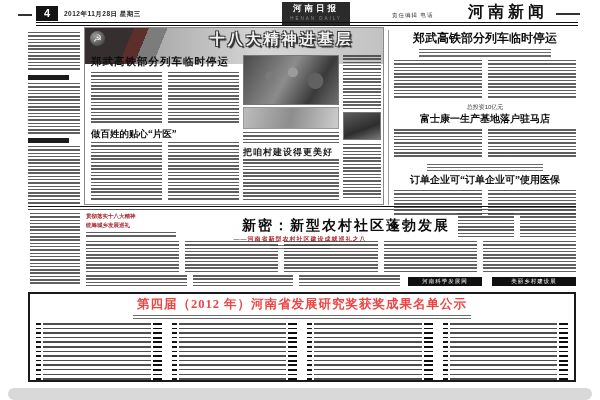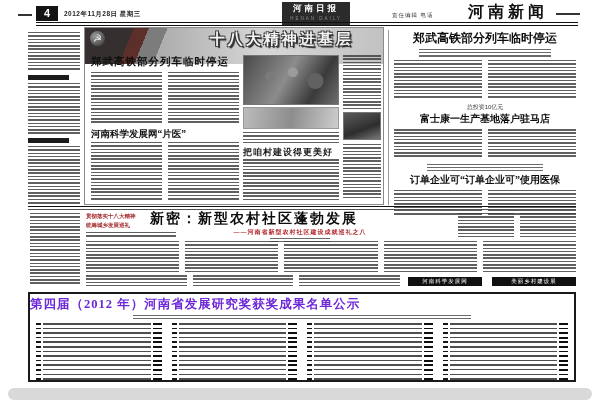--- a/index.html
+++ b/index.html
@@ -45,27 +45,27 @@
                        radial-gradient(circle at 52% 34%,#9b9b9b 8%,transparent 9%),
                        radial-gradient(circle at 76% 52%,#616161 10%,transparent 11%),
                        linear-gradient(120deg,#4a4a4a,#8c8c8c 45%,#3a3a3a 75%,#6f6f6f); border:1px solid #777; }
   .photoB { background:linear-gradient(100deg,#bcbcbc,#8d8d8d 50%,#cdcdcd); border:1px solid #999; }
   .photoC { background:linear-gradient(160deg,#5c5c5c,#2d2d2d 60%,#787878); border:1px solid #777; }
   .v-rule { width:1px; background:#9a9a9a; }
   .band-rule { border-top:1.5px solid #111; border-bottom:1px solid #555; height:4px; }
 
   
   .series-label { font:bold 5.5px "Liberation Sans",sans-serif; color:#a3262a; line-height:1.6; }
-  .community-headline { font:bold 14px "Liberation Serif","DejaVu Serif",serif; color:#0d0d0d; letter-spacing:2px; text-align:left; }
+  .community-headline { font:bold 14px "Liberation Serif","DejaVu Serif",serif; color:#0d0d0d; letter-spacing:2px; text-align:right;margin-top:7px; }
   .community-subtitle { font:bold 6px "Liberation Sans",sans-serif; color:#b02025; text-align:center; letter-spacing:1px; }
   .tag-strip { background:#101010; color:#fff; font-size:5.5px; line-height:9px; text-align:center; letter-spacing:1px; }
 
   
   .awards-box { border:2px solid #1a1a1a; background:#fff; }
-  .awards-title { font:bold 12.5px "Liberation Serif","DejaVu Serif",serif; color:#6d28d9; text-align:left; letter-spacing:1px; }
+  .awards-title { font:bold 12.5px "Liberation Serif","DejaVu Serif",serif; color:#ef4444; text-align:center; letter-spacing:1px; }
   .list-row { display:flex; gap:2px; }
   .numcol { width:5px; background-image:repeating-linear-gradient(180deg,#141414 0,#141414 1.6px,transparent 1.6px,transparent 4.6px); }
   .list-sim { flex:1; background-image:repeating-linear-gradient(180deg,#2f2f2f 0,#2f2f2f 1.5px,transparent 1.5px,transparent 4.6px); opacity:.85; }
   .valcol { width:9px; background-image:repeating-linear-gradient(180deg,#0e0e0e 0,#0e0e0e 1.8px,transparent 1.8px,transparent 4.6px); }
 
   .bottom-bar { background:#d9d9d9; border-radius:6px; }
 </style>
 </head>
 <body>
 
@@ -95,21 +95,21 @@
     <div class="banner">
       <span class="emblem"></span>
       <span class="banner-title">十八大精神进基层</span>
     </div>
 
     <div class="abs headline-lg" style="left:6px;top:27px;width:150px;">郑武高铁部分列车临时停运</div>
     <div class="abs cols" style="left:6px;top:44px;width:148px;height:52px;">
       <div class="sim"></div>
       <div class="sim"></div>
     </div>
-    <div class="abs headline-md" style="left:6px;top:100px;">河南科学发展网“片医”</div>
+    <div class="abs headline-md" style="left:6px;top:100px;">做百姓的贴心“片医”</div>
     <div class="abs cols" style="left:6px;top:114px;width:148px;height:58px;">
       <div class="sim"></div>
       <div class="sim"></div>
     </div>
 
     <div class="abs photoA" style="left:158px;top:27px;width:96px;height:50px;"></div>
     <div class="abs photoB" style="left:158px;top:79px;width:96px;height:22px;"></div>
     <div class="abs sim" style="left:158px;top:104px;width:96px;height:12px;"></div>
     <div class="abs caption" style="left:158px;top:118px;width:96px;">把咱村建设得更美好</div>
     <div class="abs sim" style="left:158px;top:131px;width:96px;height:41px;"></div>

